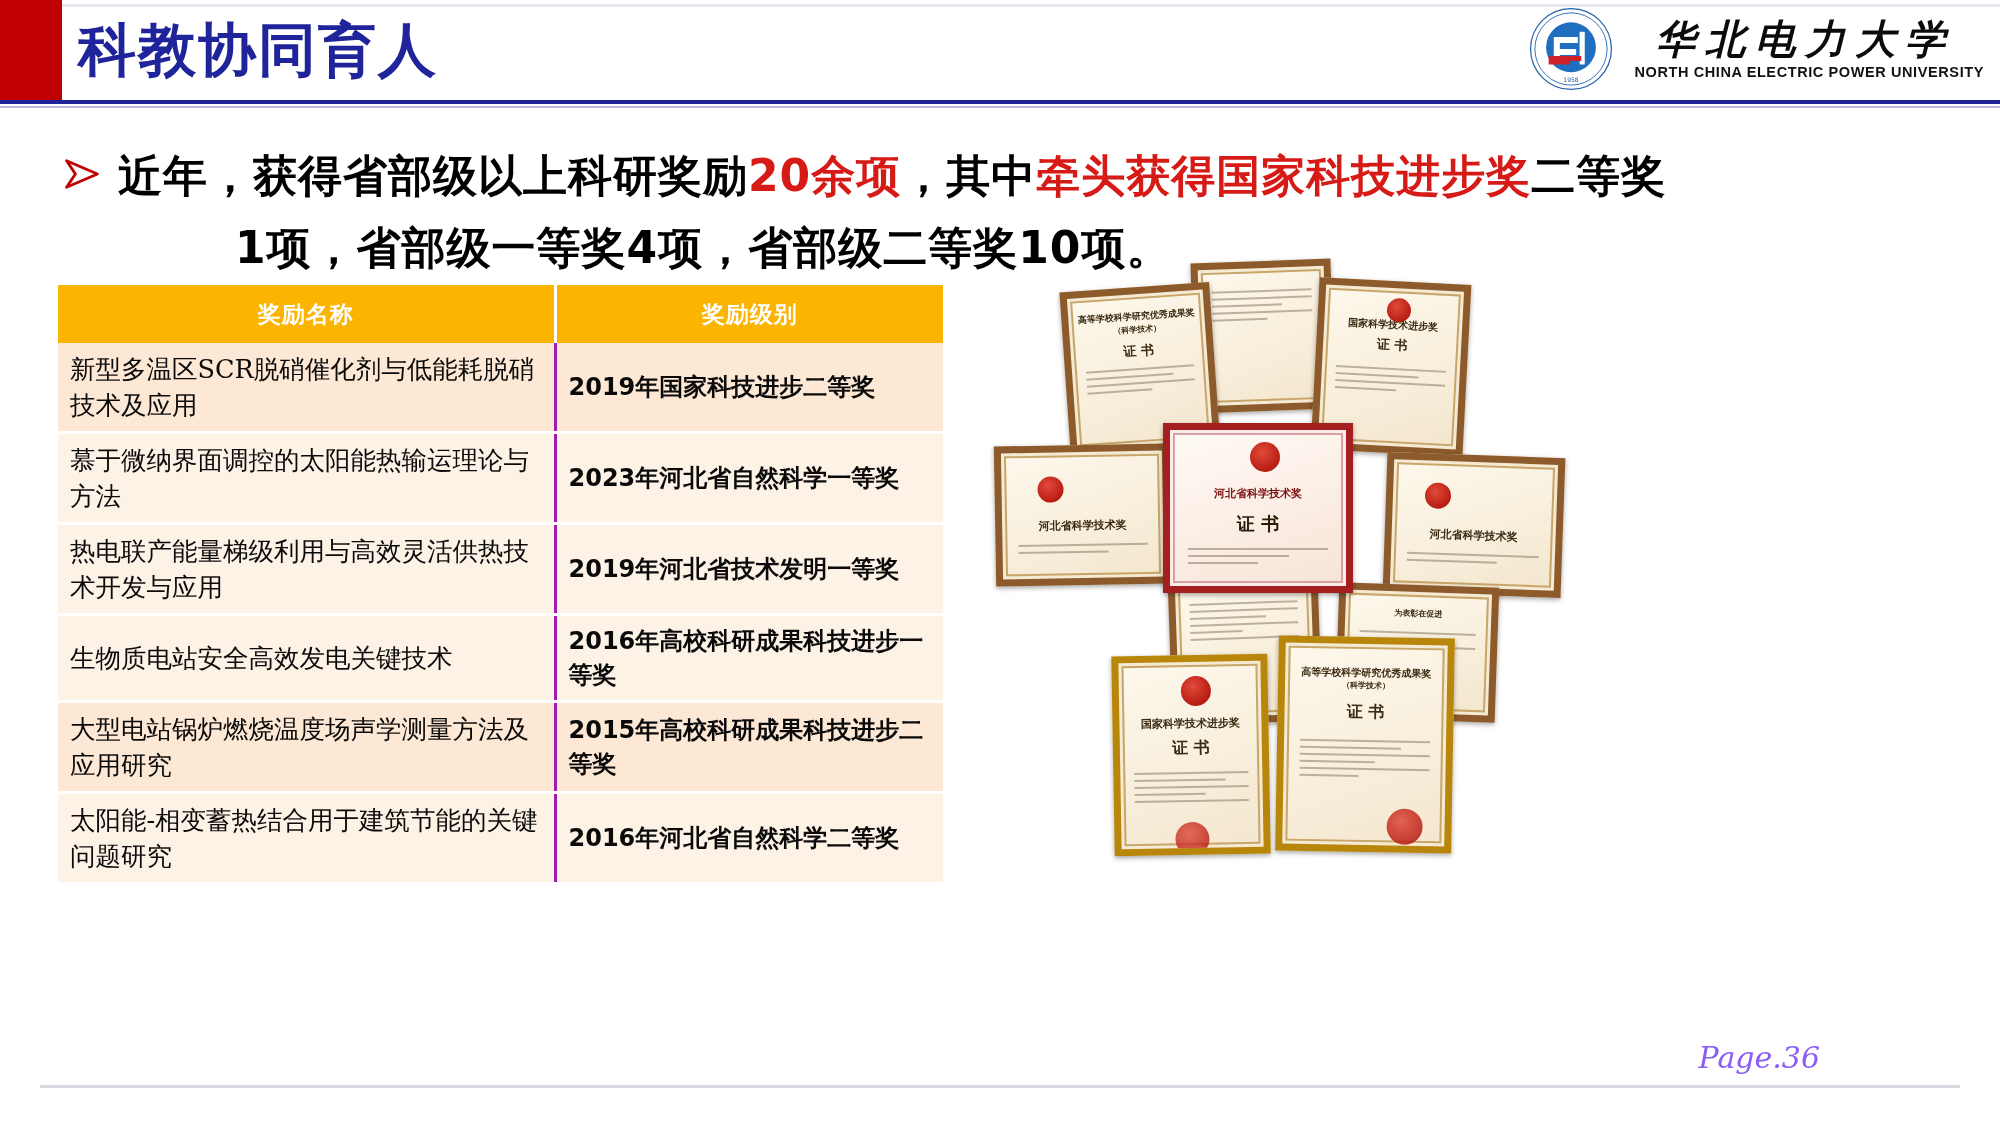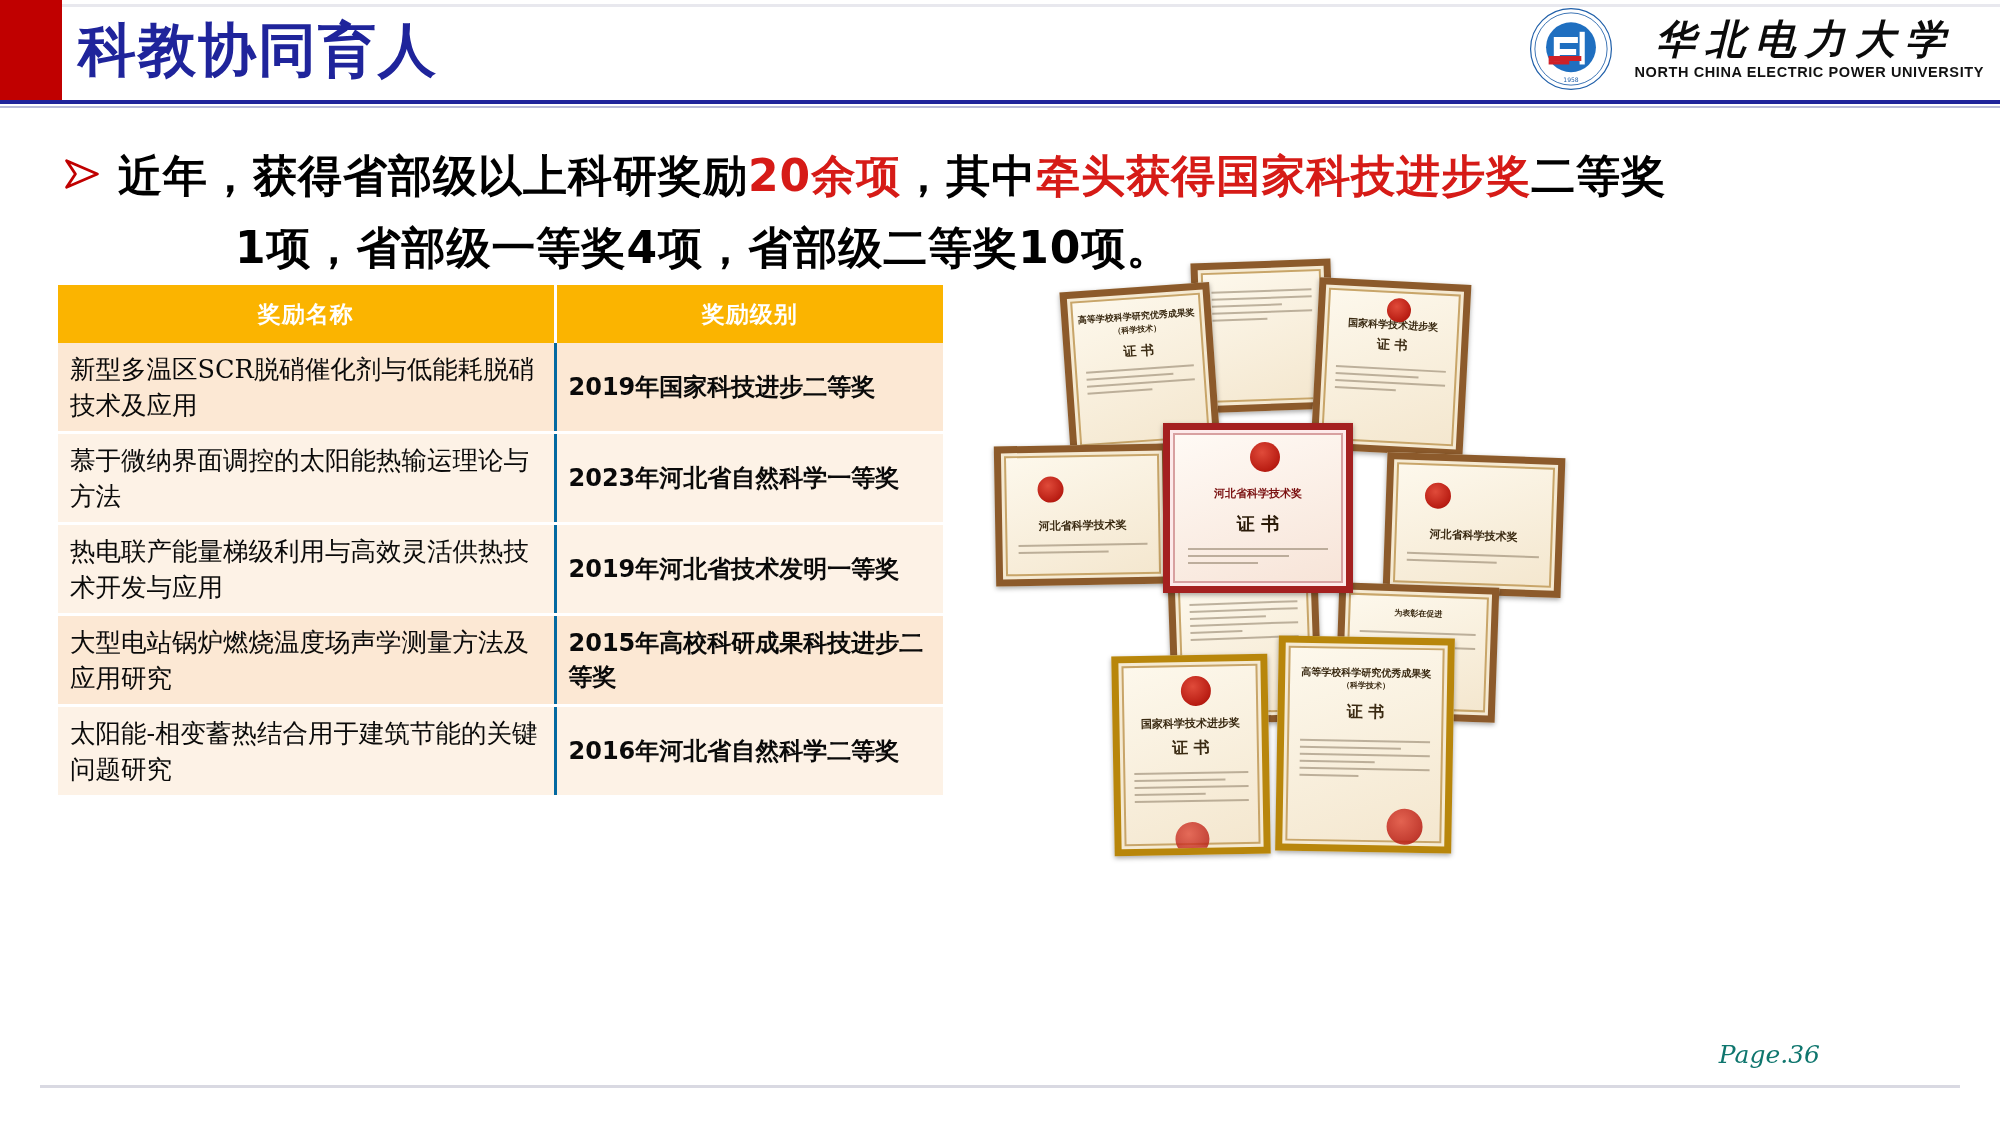--- a/index.html
+++ b/index.html
@@ -84,21 +84,21 @@
     color: #ffffff;
     font-family: "DejaVu Sans", "Liberation Sans", sans-serif;
     font-size: 23px; font-weight: bold;
     height: 58px;
     text-align: center;
     border-right: 3px solid #ffffff;
     letter-spacing: 1px;
   }
   .award-table th:last-child { border-right: none; }
   .award-table td {
-    border-right: 3px solid #0369a1;
+    border-right: 3px solid #a21caf;
     border-bottom: 3px solid #ffffff;
     padding: 8px 12px;
     vertical-align: middle;
     color: #0a0a0a;
   }
   .award-table td:last-child { border-right: none; }
   .award-table td.name {
     font-family: "DejaVu Serif", "Liberation Serif", serif;
     font-size: 25.5px; font-weight: normal; line-height: 36px;
   }
@@ -139,21 +139,21 @@
   .cert.gold { border-color:#b8860b; }
 
   
   .footer-rule {
     position: absolute; left: 40px; top: 1085px; width: 1920px; height: 3px;
     background: #d9d9e2;
   }
   .page-num {
     position: absolute; right: 180px; top: 1040px;
     font-family: "DejaVu Serif", "Liberation Serif", serif;
-    font-style: italic; font-size: 25px; color: #0f766e;
+    font-style: italic; font-size: 30px; color: #8b5cf6;
   }
 </style>
 </head>
 <body>
 
 <div class="slide">
 
   <div class="header">
     <div class="header-rule-top"></div>
     <div class="header-red-bar"></div>
@@ -211,20 +211,24 @@
         <td class="level">2019年国家科技进步二等奖</td>
       </tr>
       <tr class="even">
         <td class="name">慕于微纳界面调控的太阳能热输运理论与方法</td>
         <td class="level">2023年河北省自然科学一等奖</td>
       </tr>
       <tr class="even">
         <td class="name">热电联产能量梯级利用与高效灵活供热技术开发与应用</td>
         <td class="level">2019年河北省技术发明一等奖</td>
       </tr>
+      <tr class="even">
+        <td class="name">生物质电站安全高效发电关键技术</td>
+        <td class="level">2016年高校科研成果科技进步一等奖</td>
+      </tr>
       <tr class="odd">
         <td class="name">大型电站锅炉燃烧温度场声学测量方法及应用研究</td>
         <td class="level">2015年高校科研成果科技进步二等奖</td>
       </tr>
       <tr class="even">
         <td class="name">太阳能-相变蓄热结合用于建筑节能的关键问题研究</td>
         <td class="level">2016年河北省自然科学二等奖</td>
       </tr>
     </tbody>
   </table>

